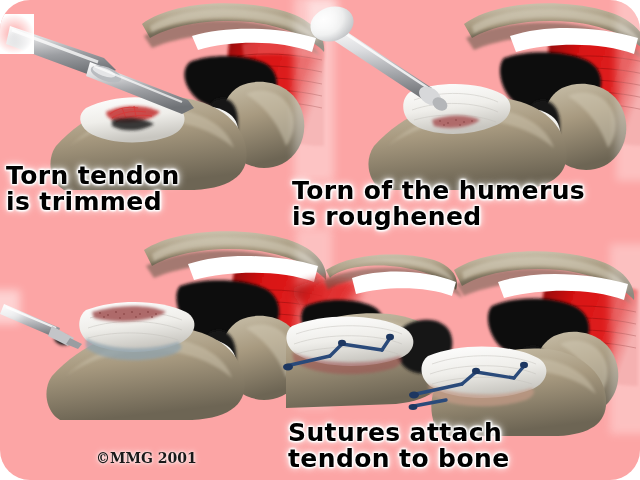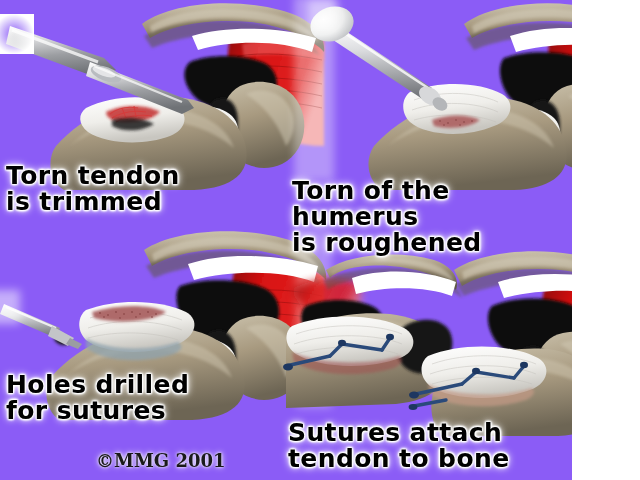--- a/index.html
+++ b/index.html
@@ -1,33 +1,33 @@
 <!DOCTYPE html>
 <html><head>
 <meta charset="utf-8">
 <style>
   html,body{margin:0;padding:0;background:#fff;}
   body{width:640px;height:480px;overflow:hidden;position:relative;
        font-family:"DejaVu Sans","Liberation Sans",sans-serif;}
-  #stage{position:absolute;inset:0;width:572px;height:480px;background:#8b5cf6;overflow:hidden;}
+  #stage{position:absolute;inset:0;width:640px;height:480px;background:#fca5a5;overflow:hidden;border-radius:30px;}
 
   
   .caption{position:absolute;z-index:60;color:#000;
            font-family:"DejaVu Sans","Liberation Sans",sans-serif;
            font-weight:700;font-size:25px;line-height:1.04;
            letter-spacing:.4px;white-space:pre-line;
            text-shadow:0 0 3px #fff,0 0 6px #fff,1px 1px 2px #fff,-1px 1px 2px #fff,
                        1px -1px 2px #fff,-1px -1px 2px #fff,0 0 10px #fff;}
   #cap-tl{left:6px;  top:163px;}
   #cap-tr{left:292px;top:178px;}
   #cap-bl{left:6px;  top:372px;}
   #cap-br{left:288px;top:420px;}
   .copyright{position:absolute;z-index:61;left:96px;top:450px;
              font-family:"DejaVu Serif","Liberation Serif",serif;
-             font-weight:700;font-size:18px;color:#1a1a1a;
+             font-weight:700;font-size:14px;color:#1a1a1a;
              text-shadow:0 0 3px #fff,0 0 6px #fff;}
 
   
   .panel{position:absolute;}
   .art{position:absolute;inset:0;}
   svg.art{overflow:visible;}
 </style>
 </head>
 <body>
 
@@ -473,20 +473,18 @@
       </g>
 
       <rect x="324" y="0" width="40" height="190" fill="#ffffff" opacity=".3" filter="url(#p4soft2)"></rect>
     </svg>
   </div>
 
   <div class="caption" id="cap-tl">Torn tendon
 is trimmed</div>
   <div class="caption" id="cap-tr">Torn of the humerus
 is roughened</div>
-  <div class="caption" id="cap-bl">Holes drilled
-for sutures</div>
   <div class="caption" id="cap-br">Sutures attach
 tendon to bone</div>
 
   <div class="copyright">©MMG 2001</div>
 
 </div>
 
 </body></html>

